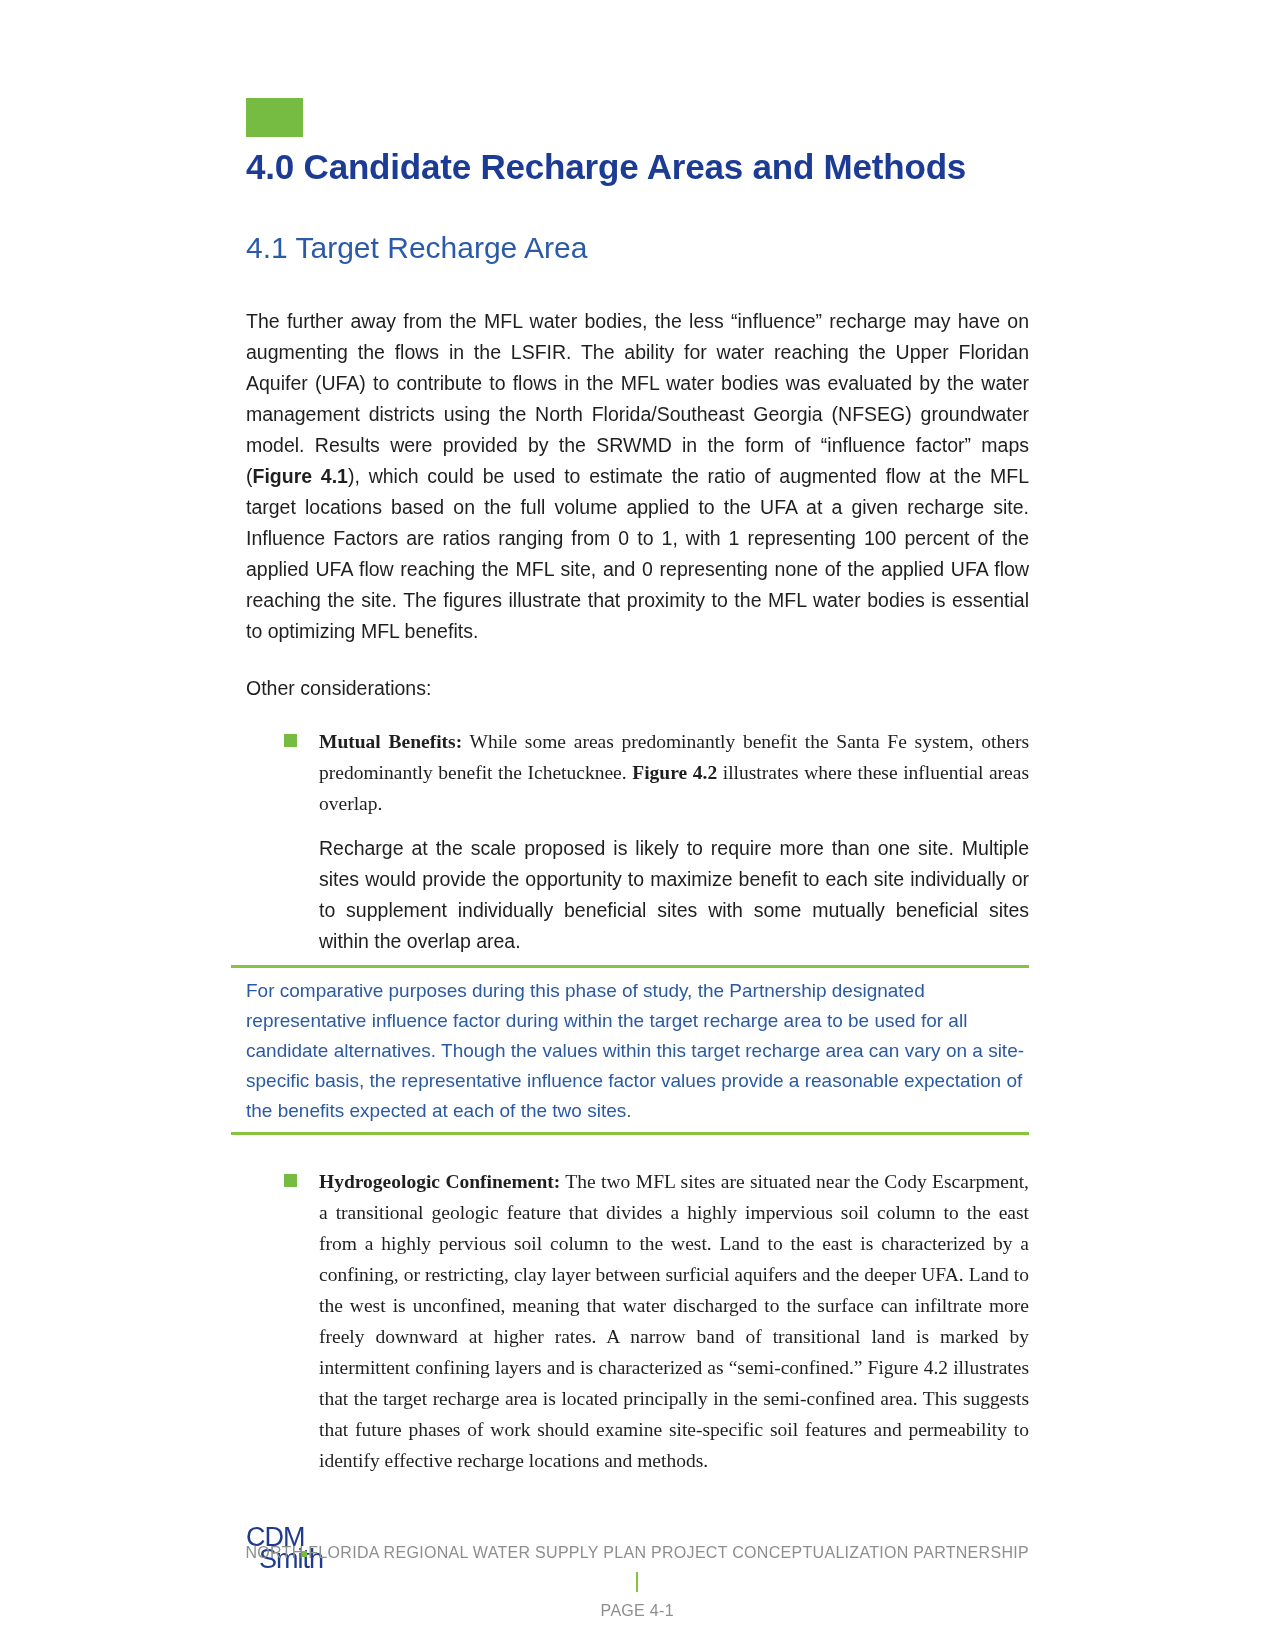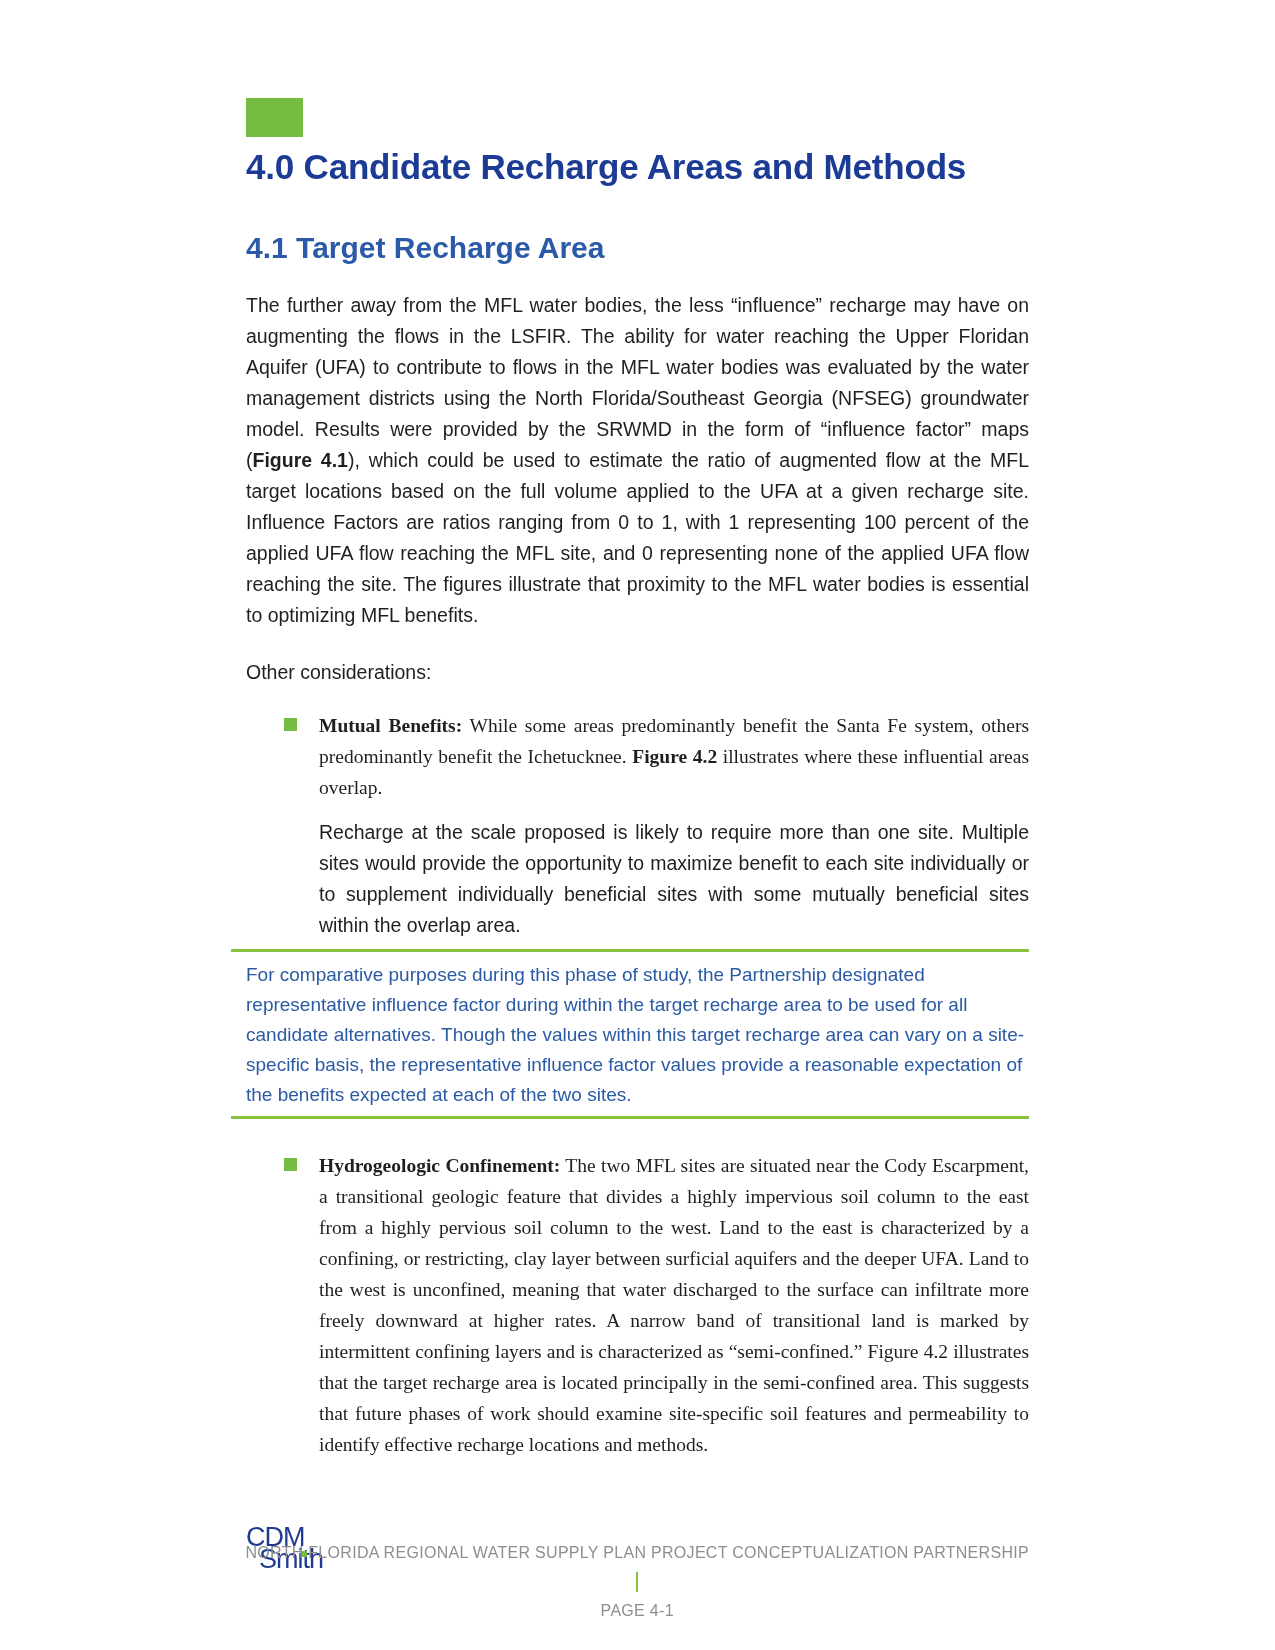--- a/index.html
+++ b/index.html
@@ -32,31 +32,31 @@
     font-size: 35px;
     line-height: 46px;
     font-weight: 700;
     letter-spacing: -0.2px;
     color: var(--heading-navy, #1B3B94);
   }
   h2.section {
     margin: 38px 0 0 0;
     font-size: 30px;
     line-height: 40px;
-    font-weight: 700;
+    font-weight: 400;
     color: var(--subheading-blue, #2B5AA8);
   }
   .body-text {
     margin: 0;
     font-size: 19.5px;
     line-height: 31px;
     color: var(--body-ink, #1F1F1F);
     text-align: justify;
   }
-  .intro { margin-top: 22px; }
+  .intro { margin-top: 38px; }
   .label {
     margin-top: 26px;
     text-align: left;
   }
   .bullet-item {
     display: flex;
     margin-top: 22px;
     font-family: Liberation Serif, serif;
   }
   .bullet-item .bullet-square {

